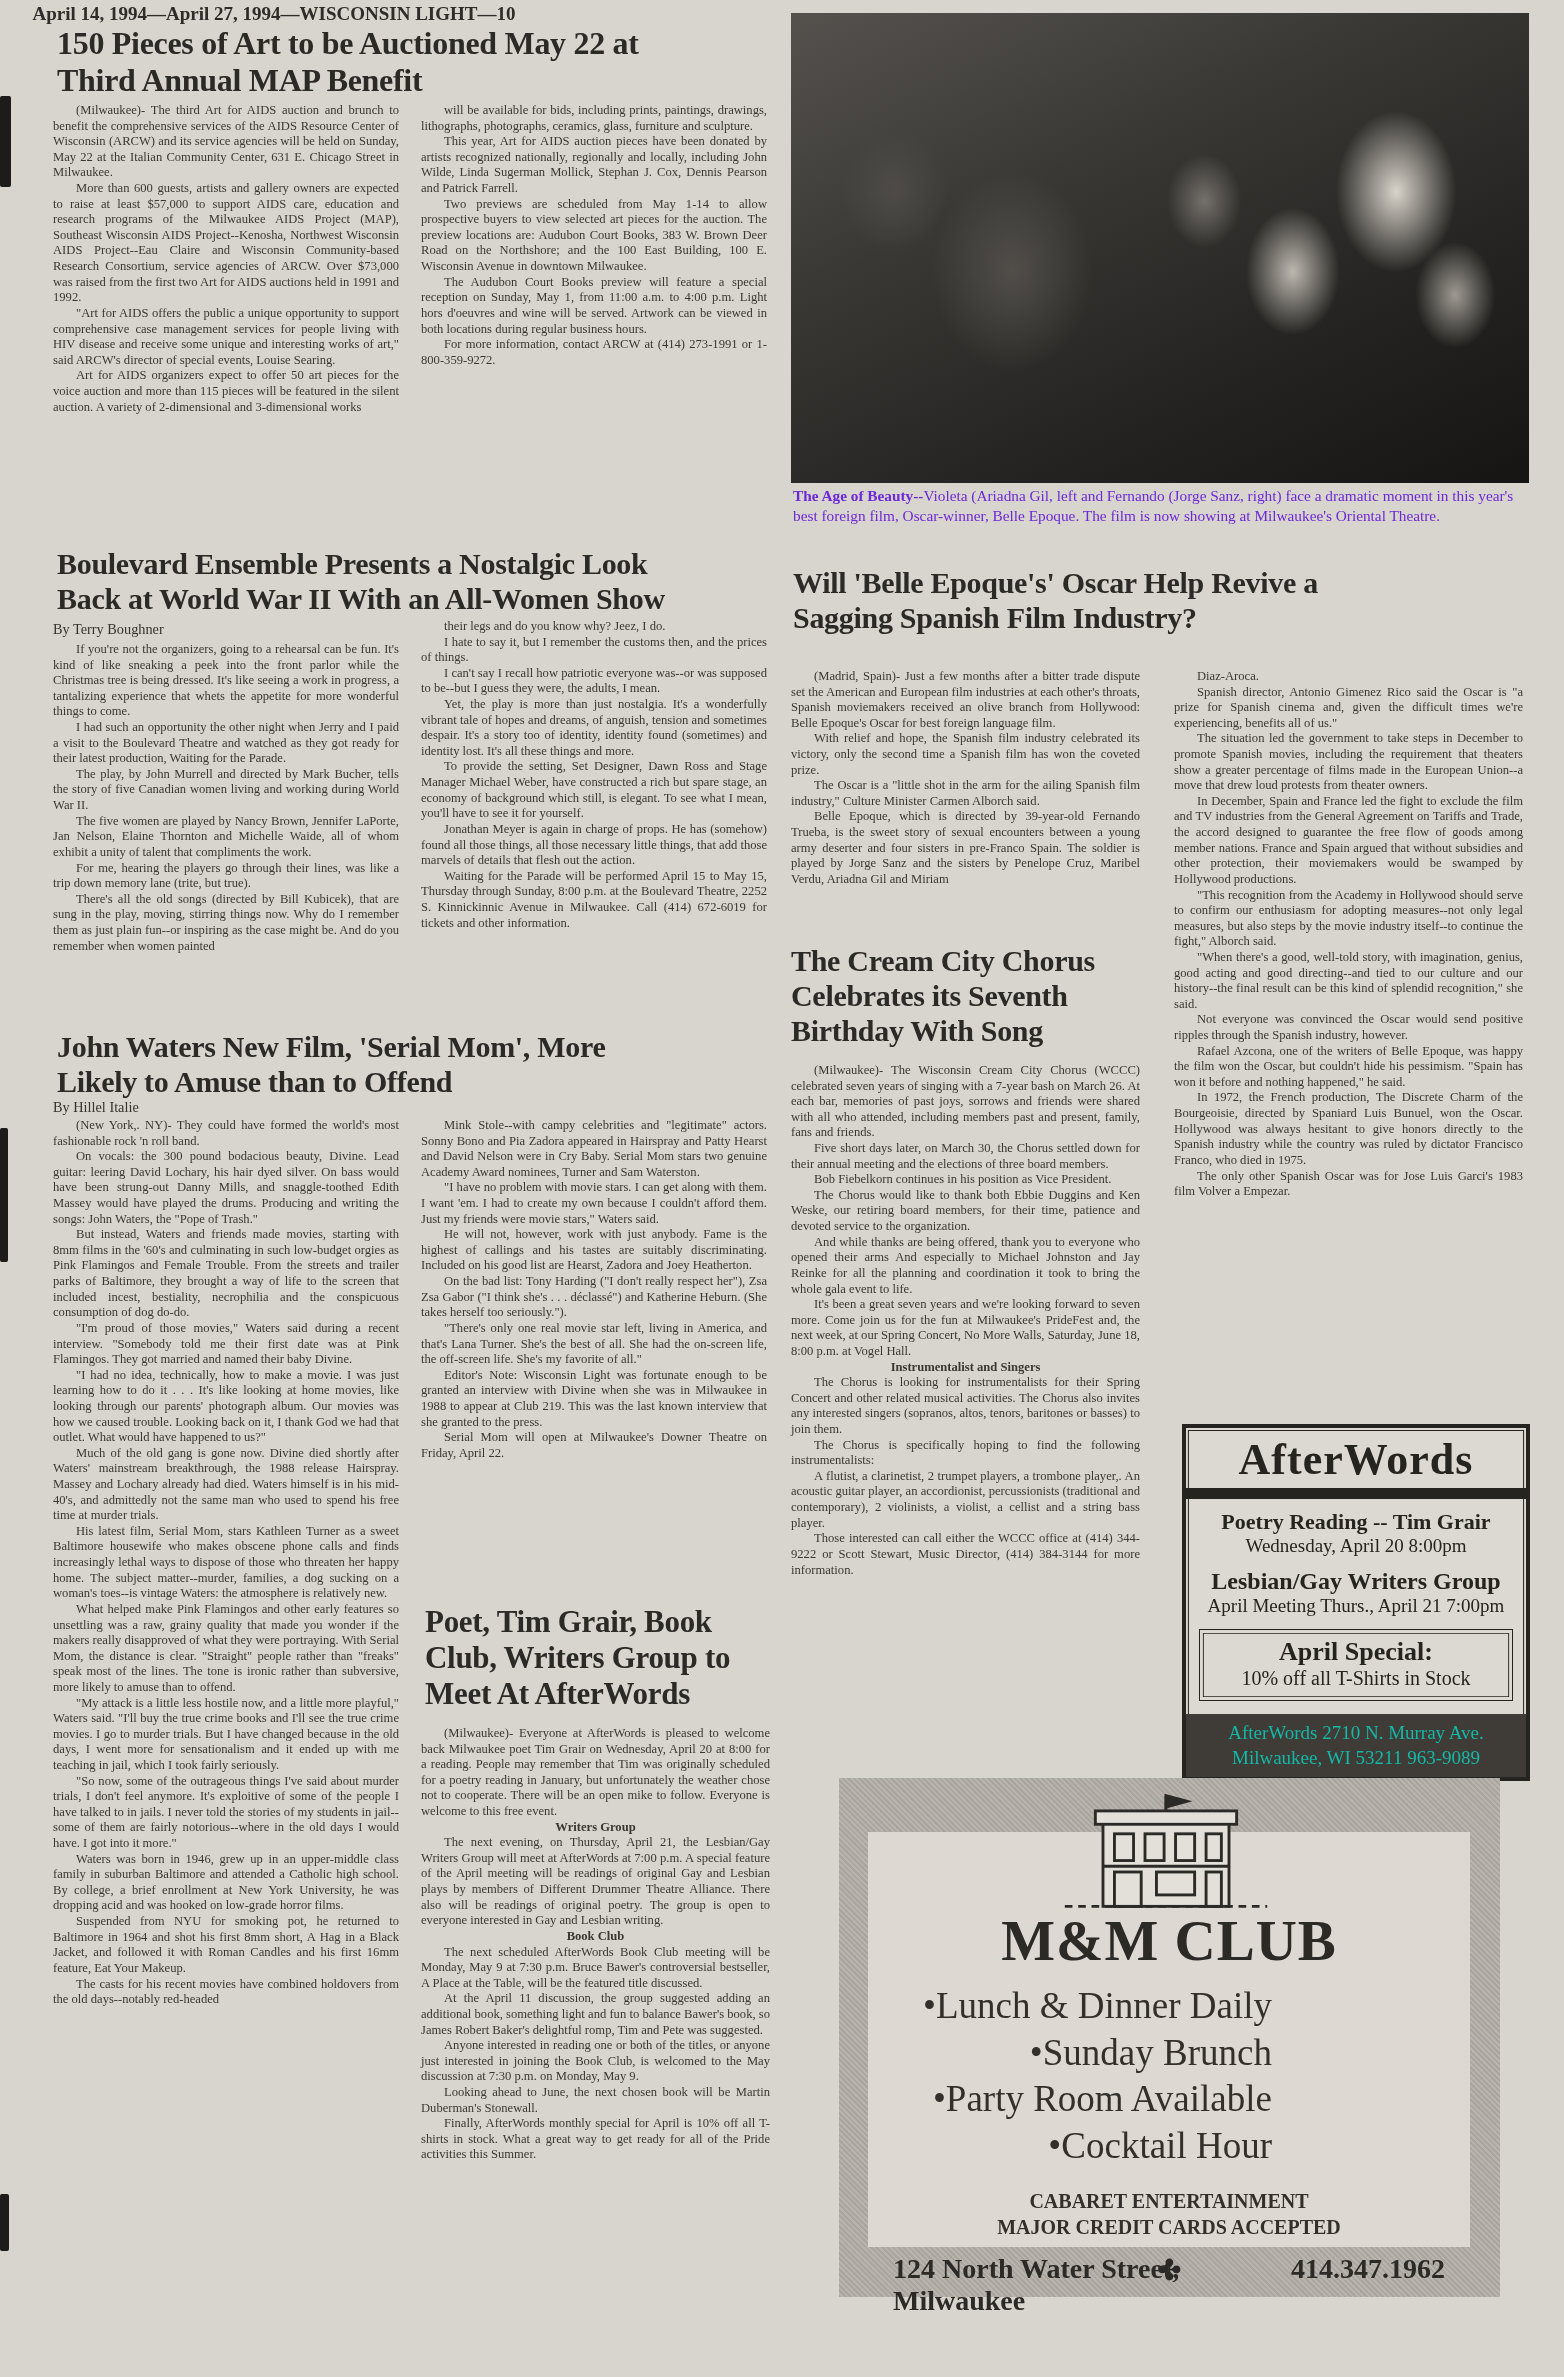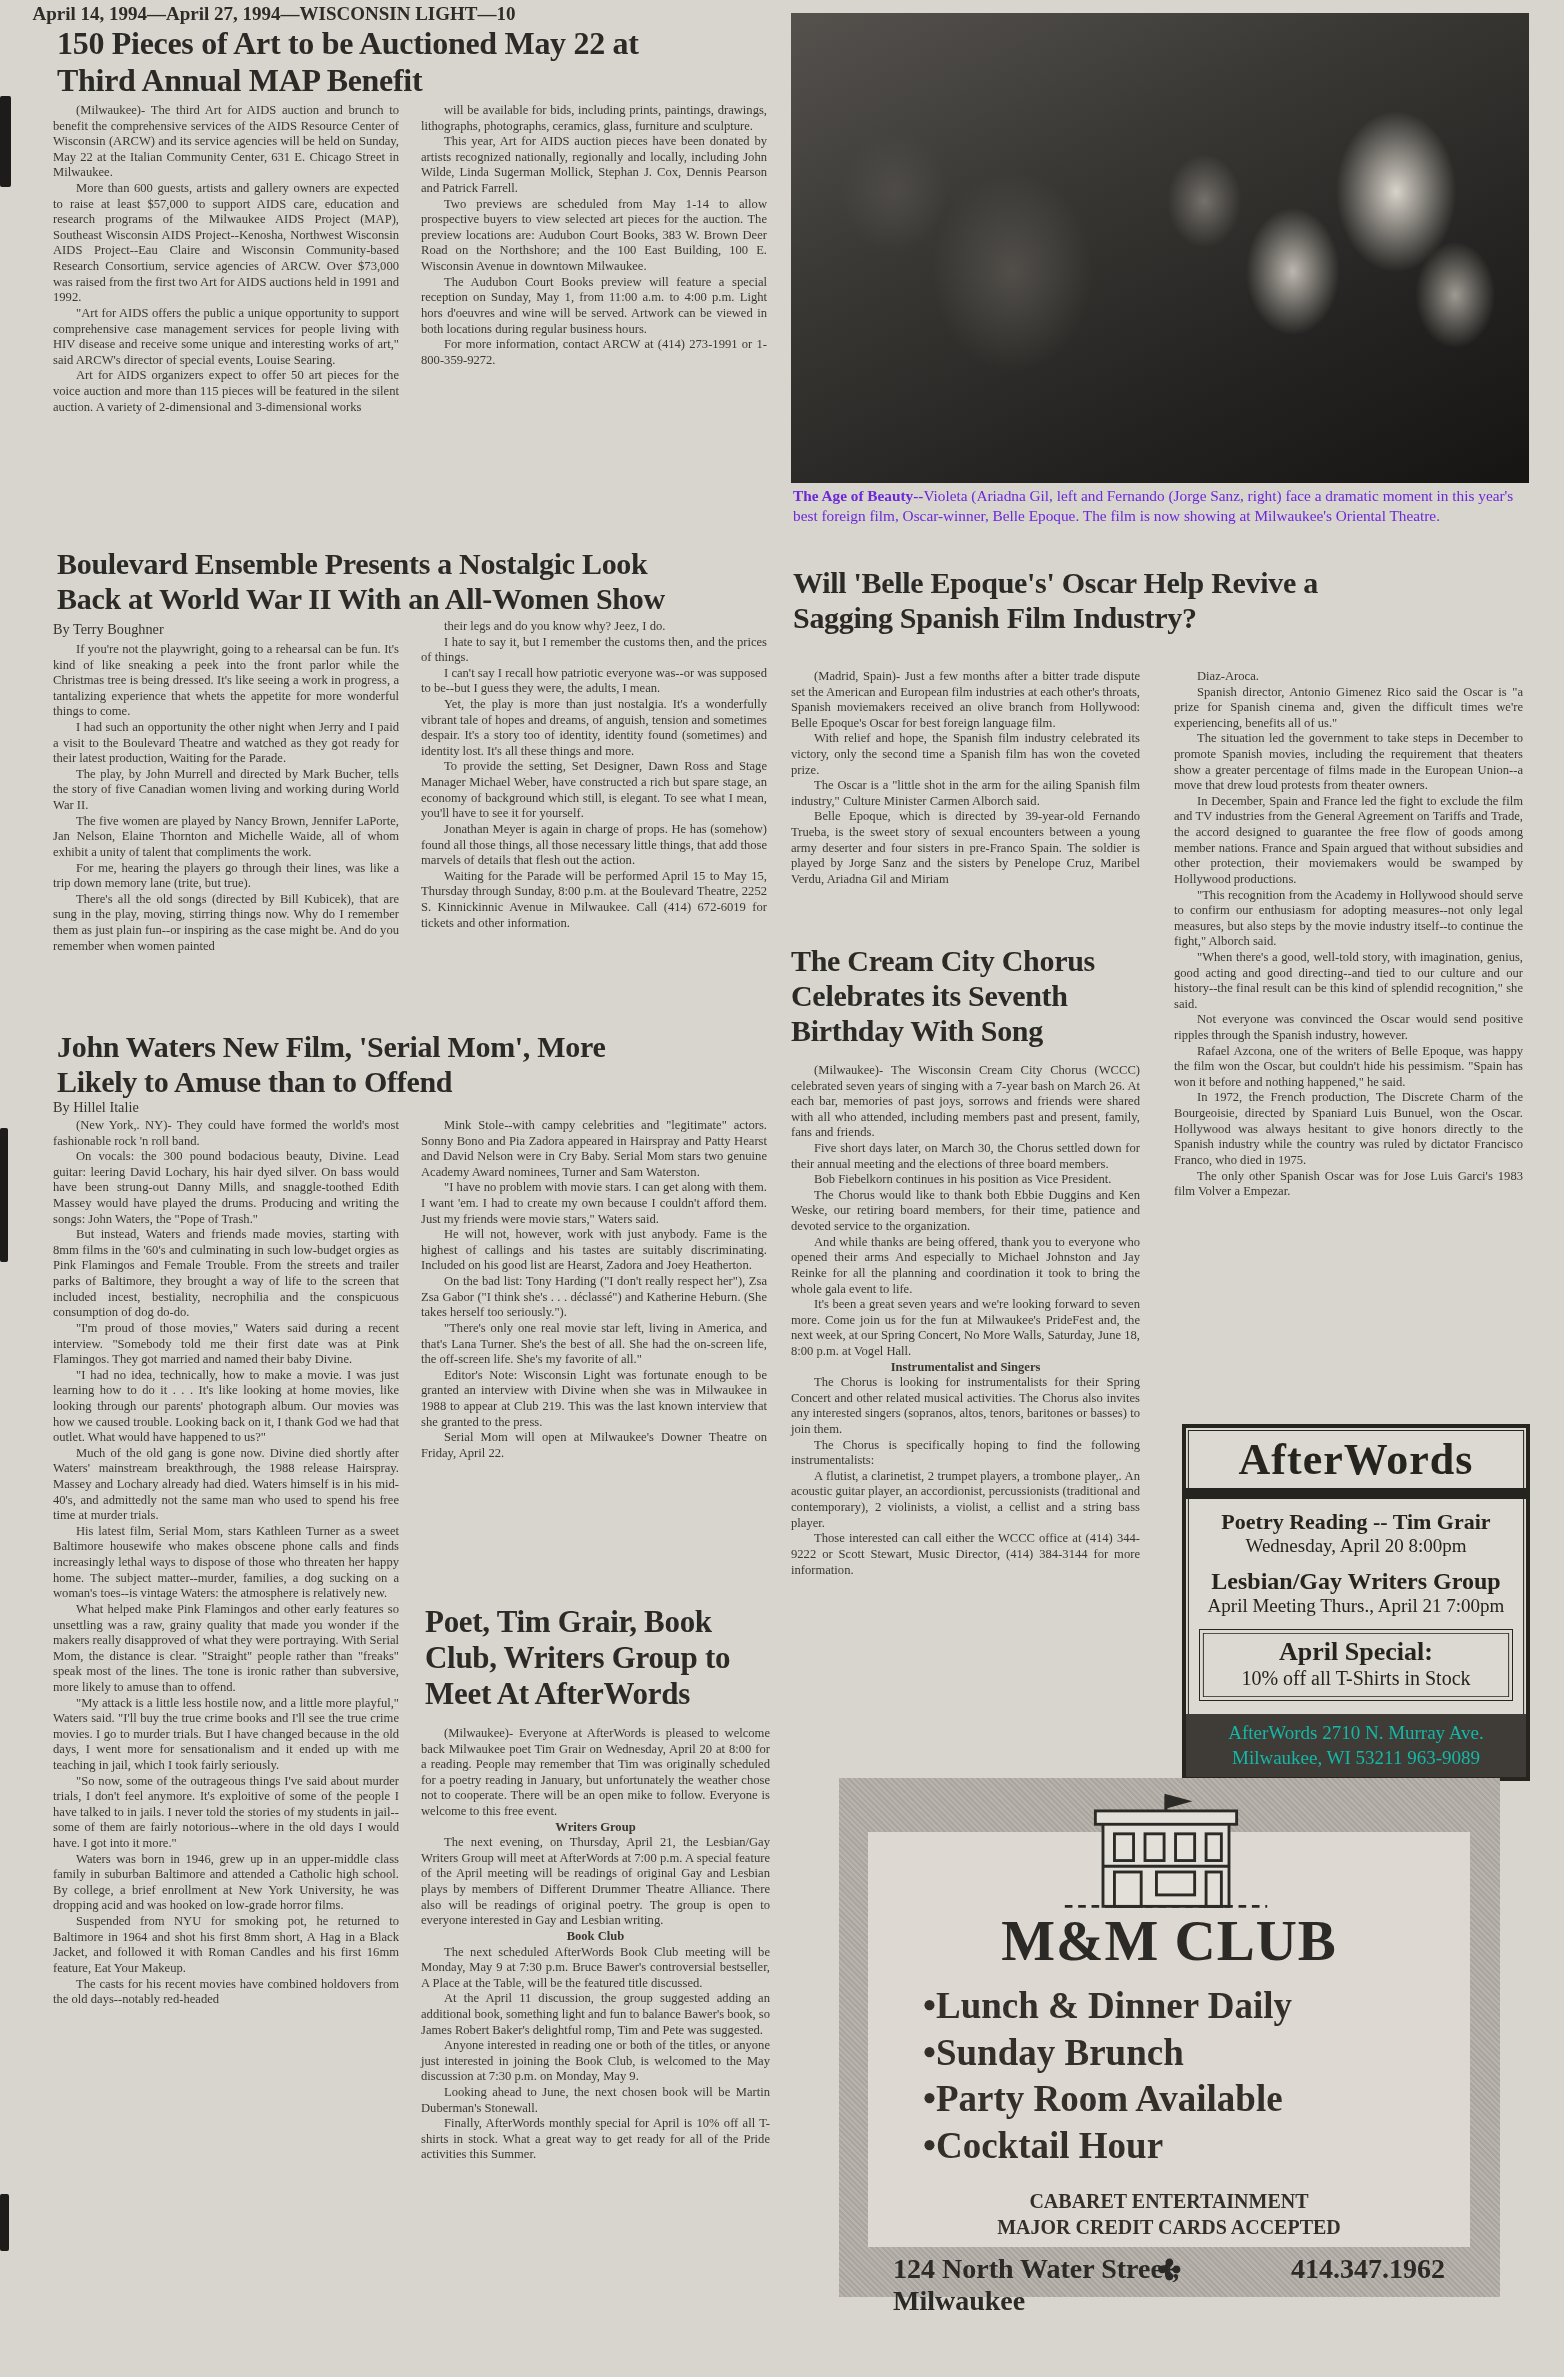--- a/index.html
+++ b/index.html
@@ -37,21 +37,21 @@
   .aw-special{margin:0 13.4px 13.4px 13.4px;border:1.9px solid #26241f;box-shadow:inset 0 0 0 2.9px #dcd9d2, inset 0 0 0 3.8px #26241f;padding:7.6px 3.8px 9.6px 3.8px;}
   .aw-sp1{font-size:26px;font-weight:bold;}
   .aw-sp2{font-size:20px;}
   .aw-foot{background:#3f3c38;color:#14b8a6;font-size:19px;line-height:1.35;padding:5.7px 1.9px;}
 
   
   .mm-frame{position:absolute;left:839px;top:1778px;width:661px;height:519px;
     background:repeating-linear-gradient(45deg,#aaa69f 0 1.9px,#b8b4ad 1.9px 3.8px);}
   .mm-panel{position:absolute;left:29px;top:54px;width:602px;height:415px;background:#ddd9d2;}
   .mm-title{position:absolute;left:0;right:0;top:76px;text-align:center;font-size:57px;font-weight:bold;color:#2c2a26;letter-spacing:1px;}
-  .mm-bullets{position:absolute;left:55px;top:151px;font-size:37px;font-weight:bold;color:#33302c;line-height:1.26;white-space:pre-line;}
+  .mm-bullets{position:absolute;left:55px;top:151px;font-size:37px;font-weight:normal;color:#33302c;line-height:1.26;white-space:pre-line;text-align:right;}
   .mm-cab{position:absolute;left:0;right:0;top:356px;text-align:center;font-size:20px;font-weight:bold;color:#33302c;line-height:1.3;white-space:pre-line;}
   .mm-addr{position:absolute;left:25px;right:25px;top:421px;display:flex;justify-content:space-between;font-size:28px;font-weight:bold;color:#2c2a26;}
   .mm-building{position:absolute;left:222px;top:5.7px;}
   .mm-leaf{position:absolute;left:0;right:0;top:475px;text-align:center;font-size:29px;color:#2a2927;}
 </style>
 </head>
 <body>
 
 <div class="sheet">
 
@@ -77,21 +77,21 @@
       <p>For more information, contact ARCW at (414) 273-1991 or 1-800-359-9272.</p>
     </div>
 
   <div class="photo"></div>
   <div class="caption"><b>The Age of Beauty--</b><span>Violeta (Ariadna Gil, left and Fernando (Jorge Sanz, right) face a dramatic moment in this year's best foreign film, Oscar-winner, Belle Epoque. The film is now showing at Milwaukee's Oriental Theatre.</span></div>
 
   <div class="headline" style="left:57px;top:547px;width:793px;font-size:30px;">Boulevard Ensemble Presents a Nostalgic Look
 Back at World War II With an All-Women Show</div>
   <div class="byline" style="left:53px;top:621px;width:346px;">By Terry Boughner</div>
   <div class="col" style="left:53px;top:642px;width:346px;">
-      <p>If you're not the playwright, going to a rehearsal can be fun. It's kind of like sneaking a peek into the front parlor while the Christmas tree is being dressed. It's like seeing a work in progress, a tantalizing experience that whets the appetite for more wonderful things to come.</p>
+      <p>If you're not the organizers, going to a rehearsal can be fun. It's kind of like sneaking a peek into the front parlor while the Christmas tree is being dressed. It's like seeing a work in progress, a tantalizing experience that whets the appetite for more wonderful things to come.</p>
       <p>I had such an opportunity the other night when Jerry and I paid a visit to the Boulevard Theatre and watched as they got ready for their latest production, Waiting for the Parade.</p>
       <p>The play, by John Murrell and directed by Mark Bucher, tells the story of five Canadian women living and working during World War II.</p>
       <p>The five women are played by Nancy Brown, Jennifer LaPorte, Jan Nelson, Elaine Thornton and Michelle Waide, all of whom exhibit a unity of talent that compliments the work.</p>
       <p>For me, hearing the players go through their lines, was like a trip down memory lane (trite, but true).</p>
       <p>There's all the old songs (directed by Bill Kubicek), that are sung in the play, moving, stirring things now. Why do I remember them as just plain fun--or inspiring as the case might be. And do you remember when women painted</p>
     </div>
   <div class="col" style="left:421px;top:619px;width:346px;">
       <p>their legs and do you know why? Jeez, I do.</p>
       <p>I hate to say it, but I remember the customs then, and the prices of things.</p>
       <p>I can't say I recall how patriotic everyone was--or was supposed to be--but I guess they were, the adults, I mean.</p>

